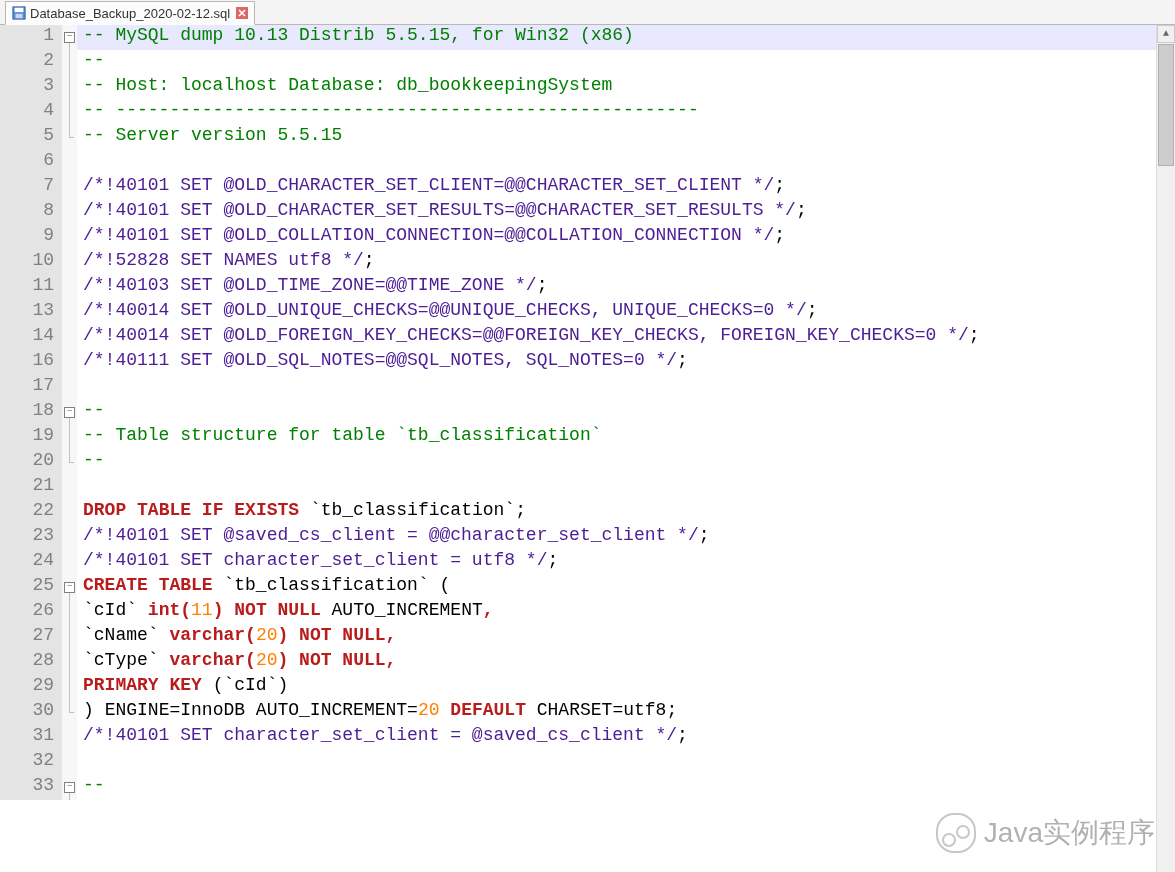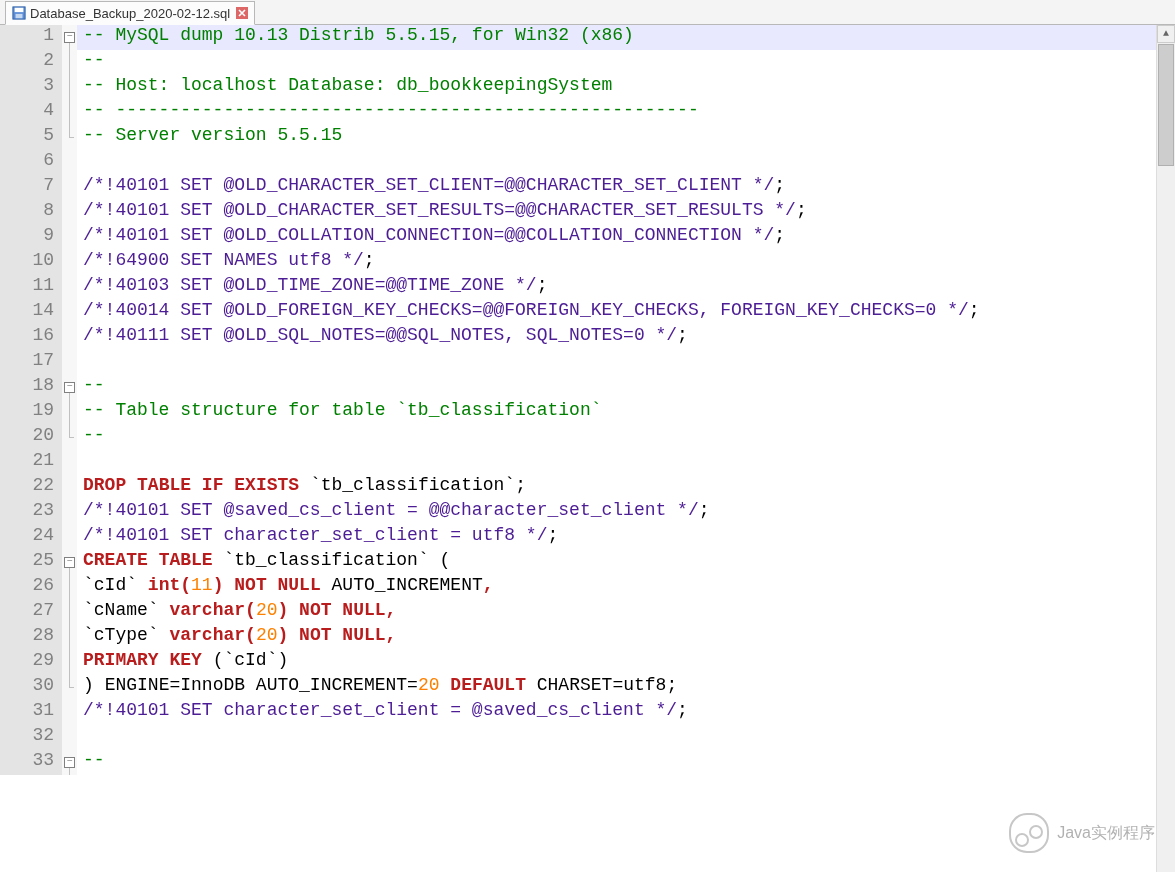--- a/index.html
+++ b/index.html
@@ -20,21 +20,21 @@
   .cgray{color:#4c1d95;}
   .cblue{color:#b91c1c;font-weight:bold;}
   .corg{color:#ff8000;}
   .cblk{color:#000;}
   .hlrow{background:#e8e8ff;}
   
   .vscroll{width:18px;background:#f0f0f0;border-left:1px solid #ddd;}
   .vscroll .btn{height:18px;background:#f0f0f0;border:1px solid #ccc;box-sizing:border-box;text-align:center;font-size:10px;line-height:16px;color:#666;}
   .vscroll .thumb{height:120px;margin:1px;background:#cdcdcd;border:1px solid #b0b0b0;}
   
-  .watermark{position:absolute;right:20px;bottom:20px;display:flex;align-items:center;opacity:0.65;font-family:"Microsoft YaHei",sans-serif;font-size:16px;color:#888;}
+  .watermark{position:absolute;right:20px;bottom:20px;display:flex;align-items:center;opacity:0.65;font-family:"Microsoft YaHei",sans-serif;font-size:28px;color:#888;}
   .wm-icon{width:36px;height:36px;border-radius:18px;border:2px solid #aaa;margin-right:8px;position:relative;}
   .wm-icon::before,.wm-icon::after{content:"";position:absolute;border:2px solid #aaa;border-radius:50%;}
   .wm-icon::before{width:10px;height:10px;left:4px;top:18px;}
   .wm-icon::after{width:10px;height:10px;left:18px;top:10px;}
 </style>
 </head>
 <body>
 
 <div class="tabbar">
   <div class="tab">
@@ -107,26 +107,31 @@
         <div class="txt"><span class="cgray">/*!40101 SET @OLD_CHARACTER_SET_RESULTS=@@CHARACTER_SET_RESULTS */</span><span class="cblk">;</span></div>
       </div>
       <div class="row">
         <div class="ln">9</div>
         <div class="fc"></div>
         <div class="txt"><span class="cgray">/*!40101 SET @OLD_COLLATION_CONNECTION=@@COLLATION_CONNECTION */</span><span class="cblk">;</span></div>
       </div>
       <div class="row">
         <div class="ln">10</div>
         <div class="fc"></div>
-        <div class="txt"><span class="cgray">/*!64900 SET NAMES utf8 */</span><span class="cblk">;</span></div>
+        <div class="txt"><span class="cgray">/*!52828 SET NAMES utf8 */</span><span class="cblk">;</span></div>
       </div>
       <div class="row">
         <div class="ln">11</div>
         <div class="fc"></div>
         <div class="txt"><span class="cgray">/*!40103 SET @OLD_TIME_ZONE=@@TIME_ZONE */</span><span class="cblk">;</span></div>
+      </div>
+      <div class="row">
+        <div class="ln">13</div>
+        <div class="fc"></div>
+        <div class="txt"><span class="cgray">/*!40014 SET @OLD_UNIQUE_CHECKS=@@UNIQUE_CHECKS, UNIQUE_CHECKS=0 */</span><span class="cblk">;</span></div>
       </div>
       <div class="row">
         <div class="ln">14</div>
         <div class="fc"></div>
         <div class="txt"><span class="cgray">/*!40014 SET @OLD_FOREIGN_KEY_CHECKS=@@FOREIGN_KEY_CHECKS, FOREIGN_KEY_CHECKS=0 */</span><span class="cblk">;</span></div>
       </div>
       <div class="row">
         <div class="ln">16</div>
         <div class="fc"></div>
         <div class="txt"><span class="cgray">/*!40111 SET @OLD_SQL_NOTES=@@SQL_NOTES, SQL_NOTES=0 */</span><span class="cblk">;</span></div>

